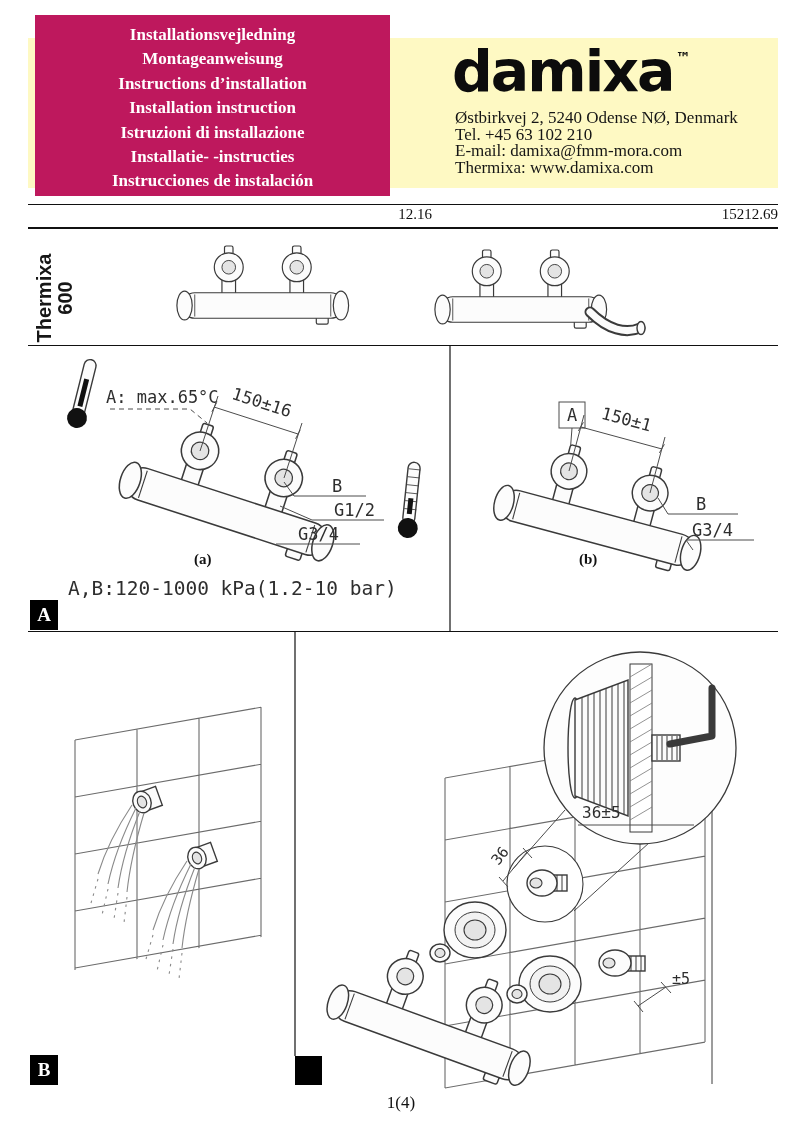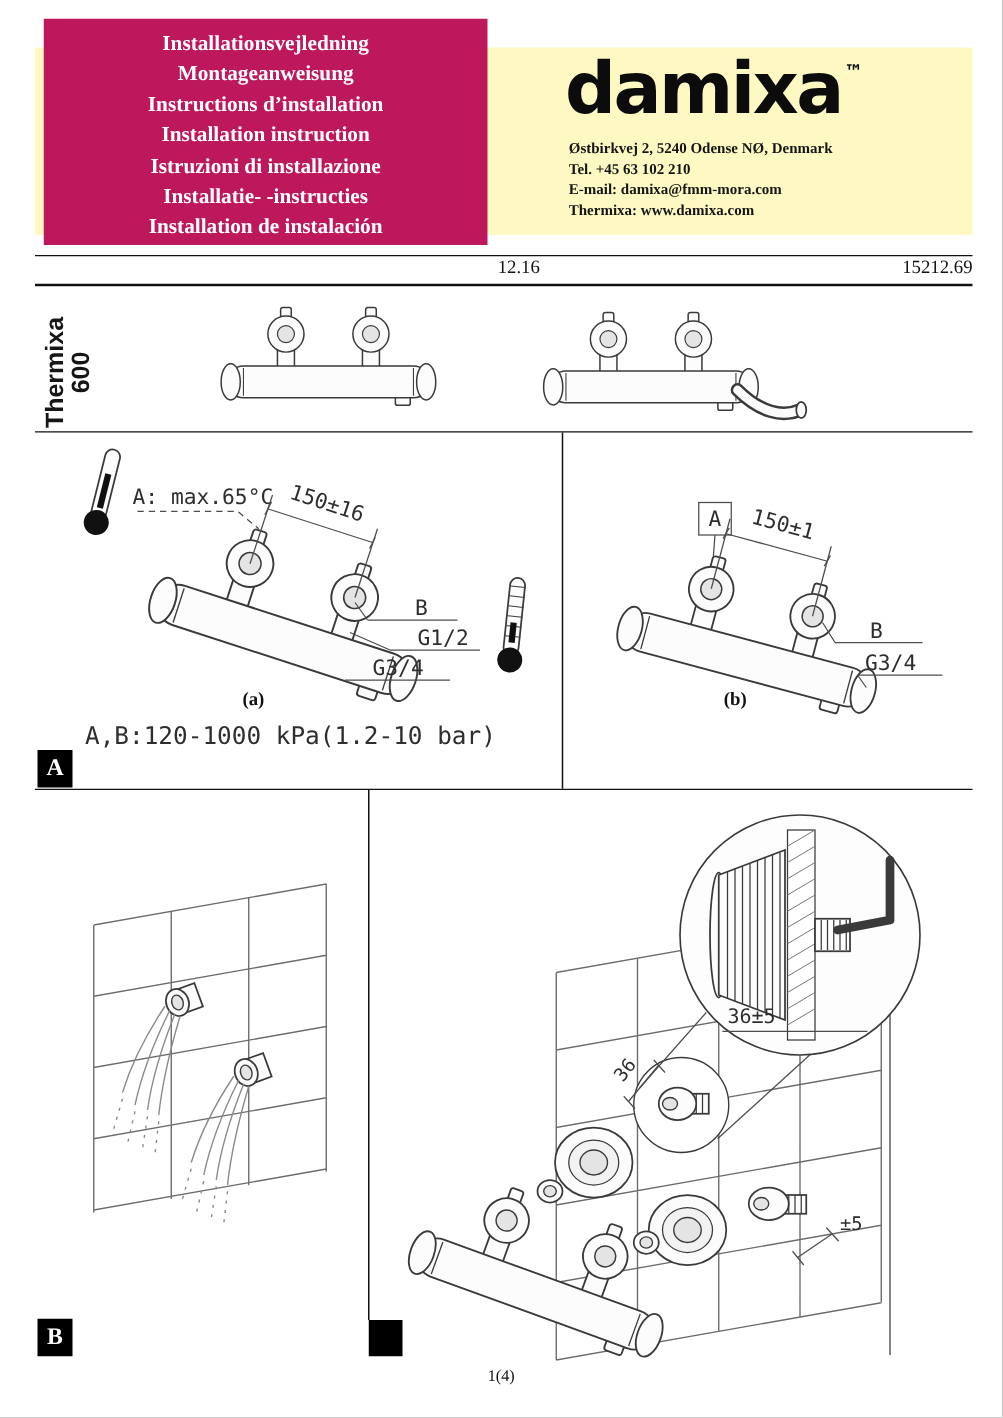--- a/index.html
+++ b/index.html
@@ -6,37 +6,37 @@
   html, body { margin:0; padding:0; background:#9a9a9a; }
   .page { position:relative; width:802px; height:1134px; background:#ffffff; overflow:hidden;
           font-family:"Liberation Serif", serif; color:#111; margin:0 auto; }
   .abs { position:absolute; }
 
   
   .brand-panel { left:28px; top:38px; width:750px; height:150px; background:#fef9c3; }
   .logo-line { position:absolute; left:424px; top:2px; font-family:"DejaVu Sans", sans-serif;
                font-weight:bold; font-size:57px; letter-spacing:-2px; color:#0c0c0c; line-height:62px; }
   .logo-tm { font-size:15px; letter-spacing:0; position:relative; top:-28px; margin-left:2px; }
-  .addr { position:absolute; left:427px; top:72px; font-weight:bold; font-size:12px; line-height:16.5px; color:#151515; }
+  .addr { position:absolute; left:427px; top:72px; font-weight:normal; font-size:17px; line-height:16.5px; color:#151515; }
   .lang-box { left:35px; top:15px; width:355px; height:181px; background:#be185d; color:#fff;
               text-align:center; font-weight:bold; font-size:17px; line-height:24.4px; padding-top:8px; }
   .hr { background:#111; }
   .issue { font-weight:normal; font-size:15px; color:#111; }
 
   
   .product-name { position:absolute; left:34px; top:252px; width:92px; transform-origin:0 0;
                   transform: rotate(-90deg) translateX(-100%);
                   font-family:"Liberation Sans", sans-serif; font-weight:bold; font-size:20px;
                   line-height:21px; text-align:center; color:#161616; }
 
   
   .sec-label { width:28px; height:30px; background:#000; color:#fff; display:flex; align-items:center;
                justify-content:center; font-weight:bold; font-size:19px; font-family:"Liberation Serif", serif; }
   .marker { width:27px; height:29px; background:#000; }
-  .footer-page { width:802px; text-align:center; font-size:13px; color:#111; }
+  .footer-page { width:802px; text-align:center; font-size:17px; color:#111; }
 
   
   svg { overflow:visible; }
   svg text { font-family:"DejaVu Sans Mono", monospace; }
   .tech  { font-size:17px; fill:#2e2e2e; }
   .tech-big { font-size:19.5px; fill:#2e2e2e; }
   .sm  { font-size:15px; fill:#2e2e2e; }
   .sm2 { font-size:16px; fill:#2e2e2e; }
   .cap { font-family:"Liberation Serif", serif; font-weight:bold; font-size:15px; fill:#111; }
   .part  { fill:#fcfcfc; stroke:#3a3a3a; stroke-width:1.4; }
@@ -89,21 +89,21 @@
     </div>
   </div>
 
   <div class="abs lang-box">
     <div>Installationsvejledning</div>
     <div>Montageanweisung</div>
     <div>Instructions d’installation</div>
     <div>Installation instruction</div>
     <div>Istruzioni di installazione</div>
     <div>Installatie- -instructies</div>
-    <div>Installation de instalación</div>
+    <div>Instrucciones de instalación</div>
   </div>
 
   <div class="abs hr" style="left:28px;top:204px;width:750px;height:1px"></div>
   <div class="abs issue" style="left:340px;top:206px;width:150px;text-align:center">12.16</div>
   <div class="abs issue" style="right:24px;top:206px;width:130px;text-align:right">15212.69</div>
   <div class="abs hr" style="left:28px;top:227px;width:750px;height:2px"></div>
 
   <div class="product-name">
     <div>Thermixa</div>
     <div>600</div>

